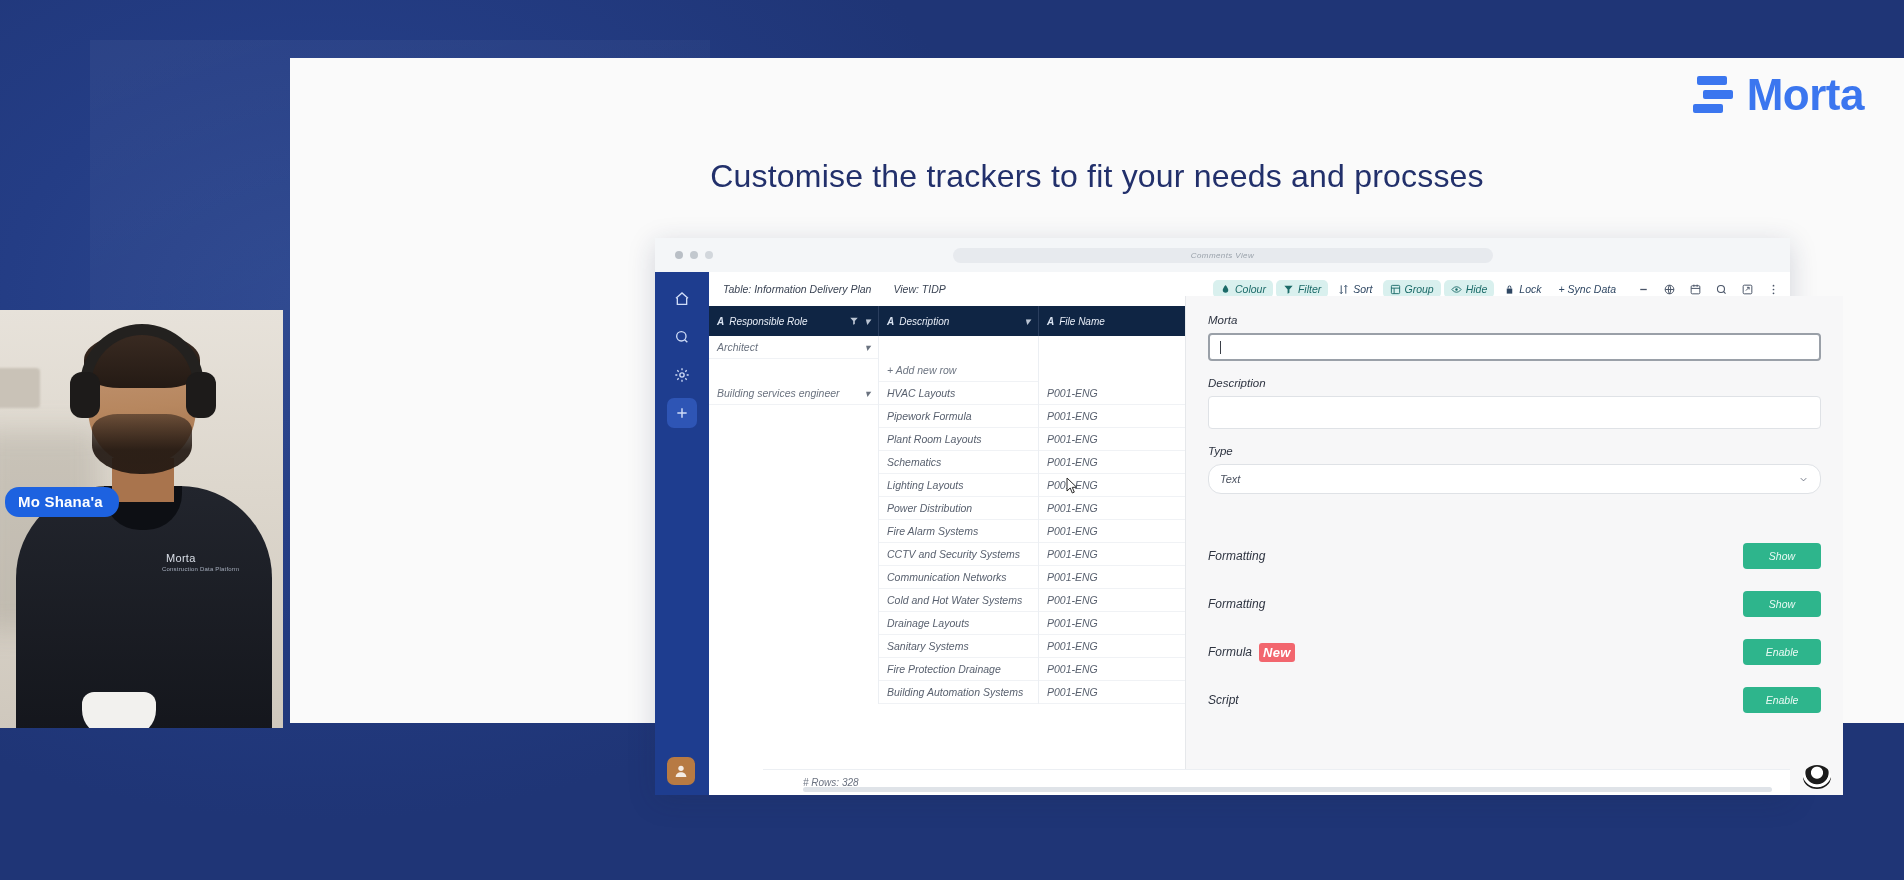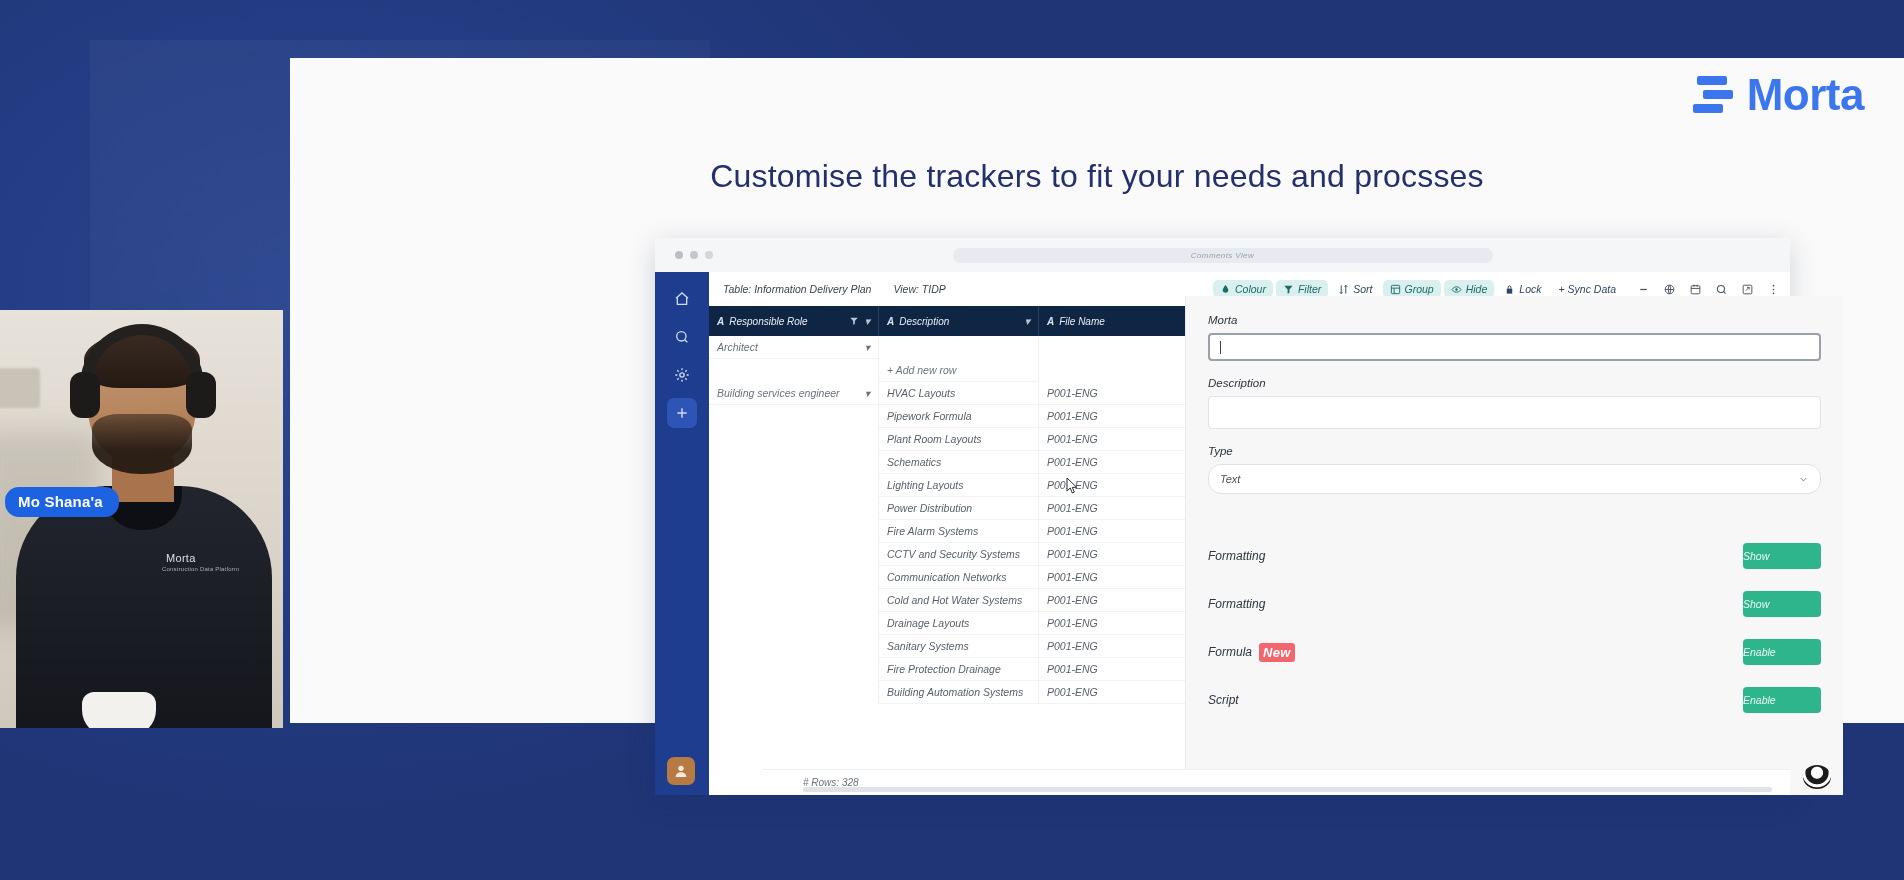--- a/index.html
+++ b/index.html
@@ -259,21 +259,21 @@
     display: flex; align-items: center; justify-content: space-between;
     height: 40px; margin-top: 8px;
   }
   .row-opt .lbl { font-size: 12px; color: #2d3340; display: flex; align-items: center; gap: 7px; }
   .badge-new {
     background: #f2666e; color: #fff; font-size: 13px; font-weight: 700;
     padding: 2px 4px; border-radius: 3px; letter-spacing: .3px;
   }
   .btn-green {
     background: #2eb58c; color: #eafaf4; font-size: 10.5px;
-    padding: 7px 0; width: 78px; text-align: left; border-radius: 4px;
+    padding: 7px 0; width: 78px; text-align: center; border-radius: 4px;
   }
   .cursor-dot {
     position: absolute; right: 12px; bottom: 6px; width: 28px; height: 24px;
     border-radius: 50%;
     background: radial-gradient(circle at 50% 32%, #ffffff 0 26%, #1c1c1c 30% 52%, #ffffff 56% 66%, #1a1a1a 70% 100%);
   }
   .mouse-arrow { position: absolute; left: 1066px; top: 477px; width: 12px; height: 18px; }
 
   .panel-shadow {
     position: absolute; left: 476px; top: 24px; width: 10px; bottom: 0;

